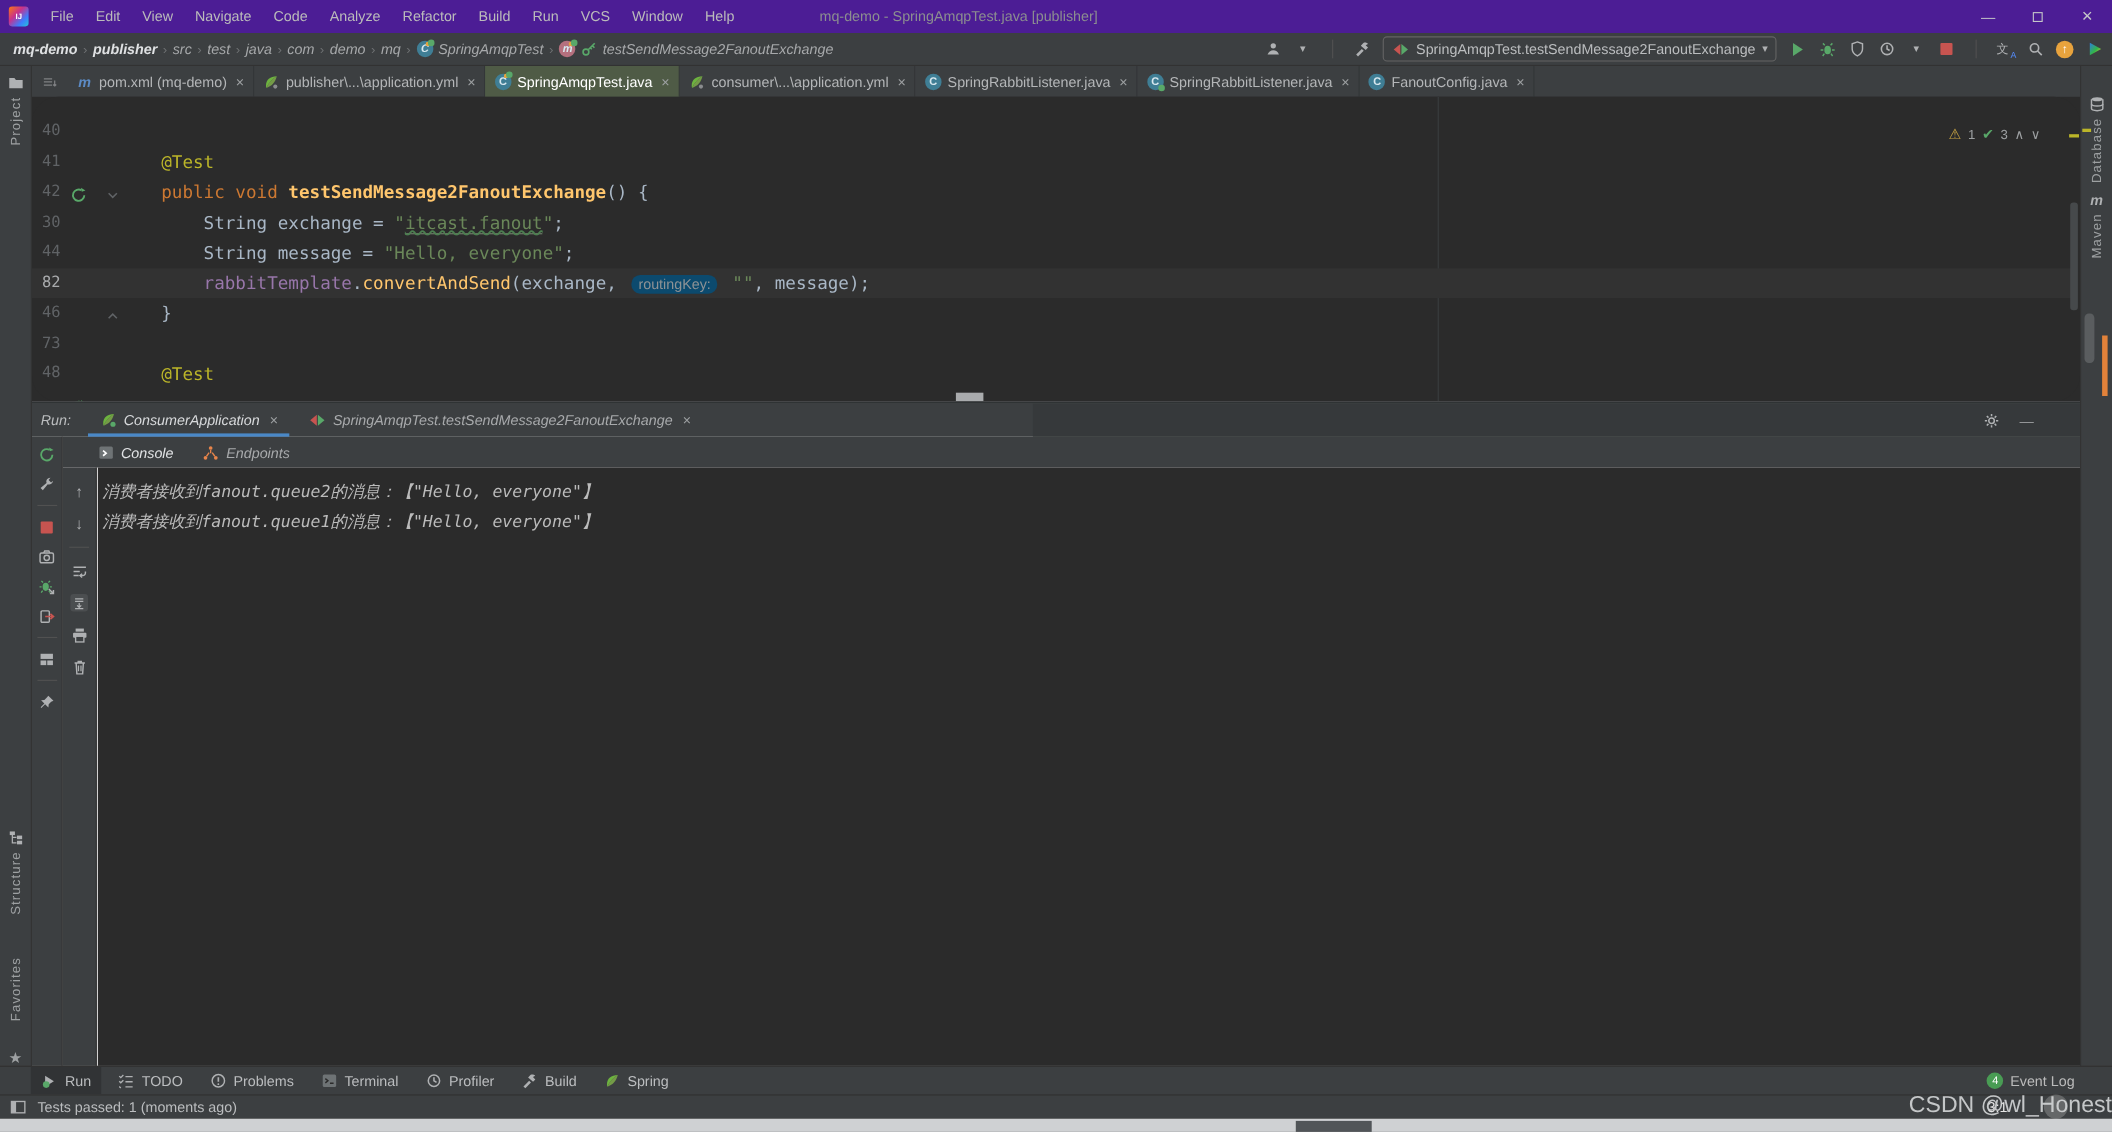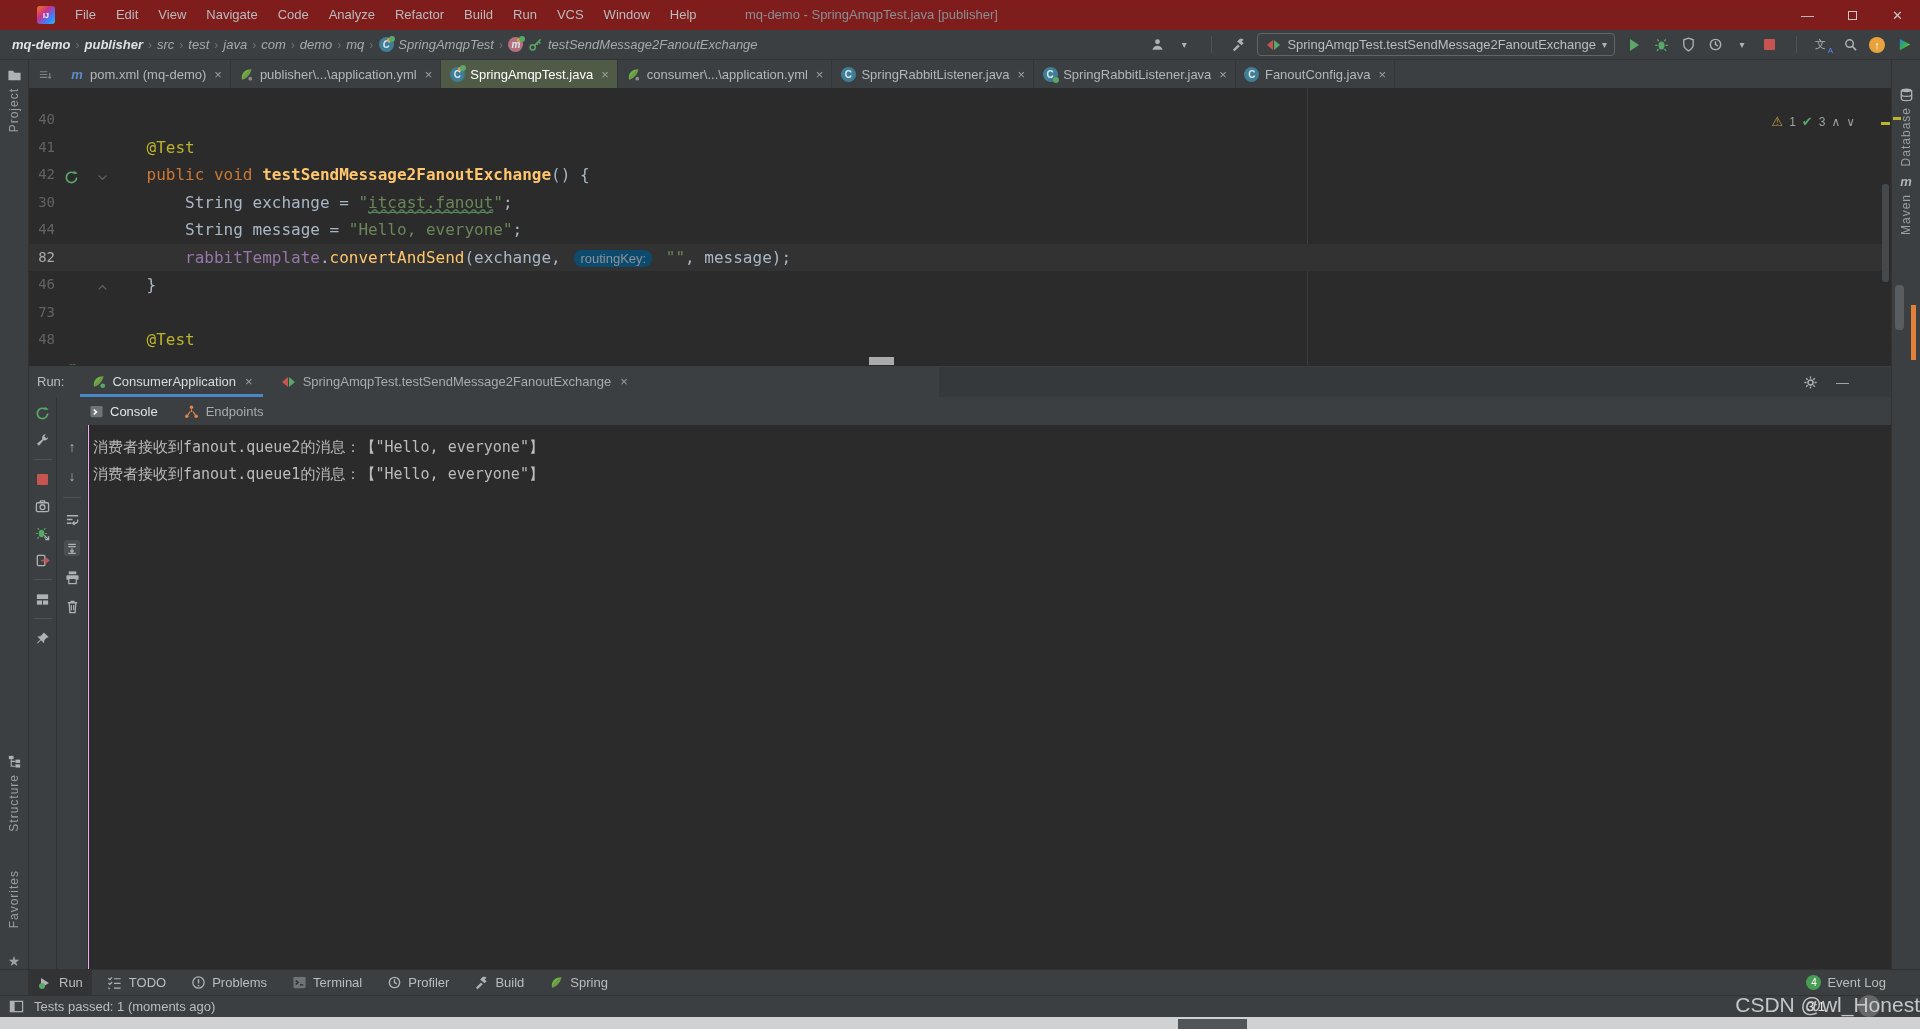--- a/index.html
+++ b/index.html
@@ -1,21 +1,21 @@
 <!DOCTYPE html>
 <html><head>
 <meta charset="utf-8">
 <style>
   * { margin:0; padding:0; box-sizing:border-box; }
   body { background:#1e1e1e; font-family:"Liberation Sans","DejaVu Sans",sans-serif; }
   #app { position:relative; width:1920px; height:1029px; background:#2B2B2B; overflow:hidden;
          font-family:"Liberation Sans","DejaVu Sans",sans-serif; font-size:13px; color:#BBBBBB; }
 
   
-  .titlebar { position:absolute; left:0; top:0; width:100%; height:30px; background:#7f1d1d; display:flex; align-items:center;padding-left:29px; }
+  .titlebar { position:absolute; left:0; top:0; width:100%; height:30px; background:#4c1d95; display:flex; align-items:center; }
   .logo { width:18px; height:18px; margin:0 10px 0 8px; border-radius:3px;
           background:linear-gradient(135deg,#F97A12 0%,#C9318C 38%,#3D7EFF 72%,#25C4D6 100%);
           display:flex; align-items:center; justify-content:center; color:#fff; font-size:7px; font-weight:bold; }
   .menu-item { padding:0 10px; line-height:30px; color:#BBBBBB; cursor:default; }
   .win-title { position:absolute; left:745px; top:0; line-height:30px; color:#8C8E90; }
   .winbtns { position:absolute; right:0; top:0; display:flex; }
   .winbtn { width:45px; height:30px; display:flex; align-items:center; justify-content:center; color:#C5C7C9; font-size:13px; }
   .maxbox { width:9px; height:9px; border:1px solid #C5C7C9; display:inline-block; }
 
   
@@ -72,21 +72,21 @@
   .c-strlink { color:#6A8759; border-bottom:1px solid #70806B; text-decoration:underline; text-decoration-style:wavy; text-decoration-color:#4C8050; }
   .c-hint { background:#0c4a6e; color:#8E9295; border-radius:8px; padding:1px 6px; font-size:13px;
             font-family:"Liberation Sans",sans-serif; margin:0 4px; }
   .sliver-dash { position:absolute; left:840px; top:3px; width:25px; height:8px; background:#C9CCCE; opacity:.8; }
   .inspect { position:absolute; right:36px; top:26px; display:flex; align-items:center; gap:6px; color:#9DA0A2; font-size:12px; }
   .warn { color:#C6A243; font-size:13px; } .okchk { color:#59A869; font-size:13px; }
   .ed-thumb { position:absolute; right:2px; top:96px; width:7px; height:98px; background:#46494B; border-radius:3px; }
   .ed-mark { position:absolute; right:1px; top:34px; width:9px; height:3px; background:#BBB529; }
 
   
-  .runpanel { position:absolute; left:29px; top:365px; width:1862px; height:604px; background:#f0abfc; }
+  .runpanel { position:absolute; left:29px; top:365px; width:1862px; height:604px; background:#e5e5e5;font-style:italic; }
   .rp-header { position:absolute; left:0; top:0; width:100%; height:32px; background:#3C3F41; border-top:1px solid #282B2D; display:flex; align-items:stretch; }
   .rp-header-dark { position:absolute; left:910px; top:1px; right:0; bottom:0; background:#36393B; }
   .rp-runlabel { padding:0 8px 0 8px; line-height:32px; color:#BBBDBF; }
   .rtab { position:relative; display:inline-flex; align-items:center; gap:6px; padding:0 10px; margin-left:8px; color:#A8AAAC; white-space:nowrap; z-index:1; }
   .rtab.active { color:#D8DADC; }
   .rtab.active::after { content:""; position:absolute; left:0; right:0; bottom:0; height:3px; background:#4A88C7; }
   .rp-hbtns { position:absolute; right:42px; top:0; height:32px; display:flex; align-items:center; gap:18px; z-index:1; }
   .rp-outer { position:absolute; left:0; top:32px; width:28px; bottom:0; background:#3C3F41; border-right:1px solid #323232;
               display:flex; flex-direction:column; align-items:center; padding-top:8px; gap:11px; }
   .rp-views { position:absolute; left:28px; top:32px; right:0; height:28px; background:#3C3F41; display:flex; align-items:center; padding-left:31px; gap:26px; }

